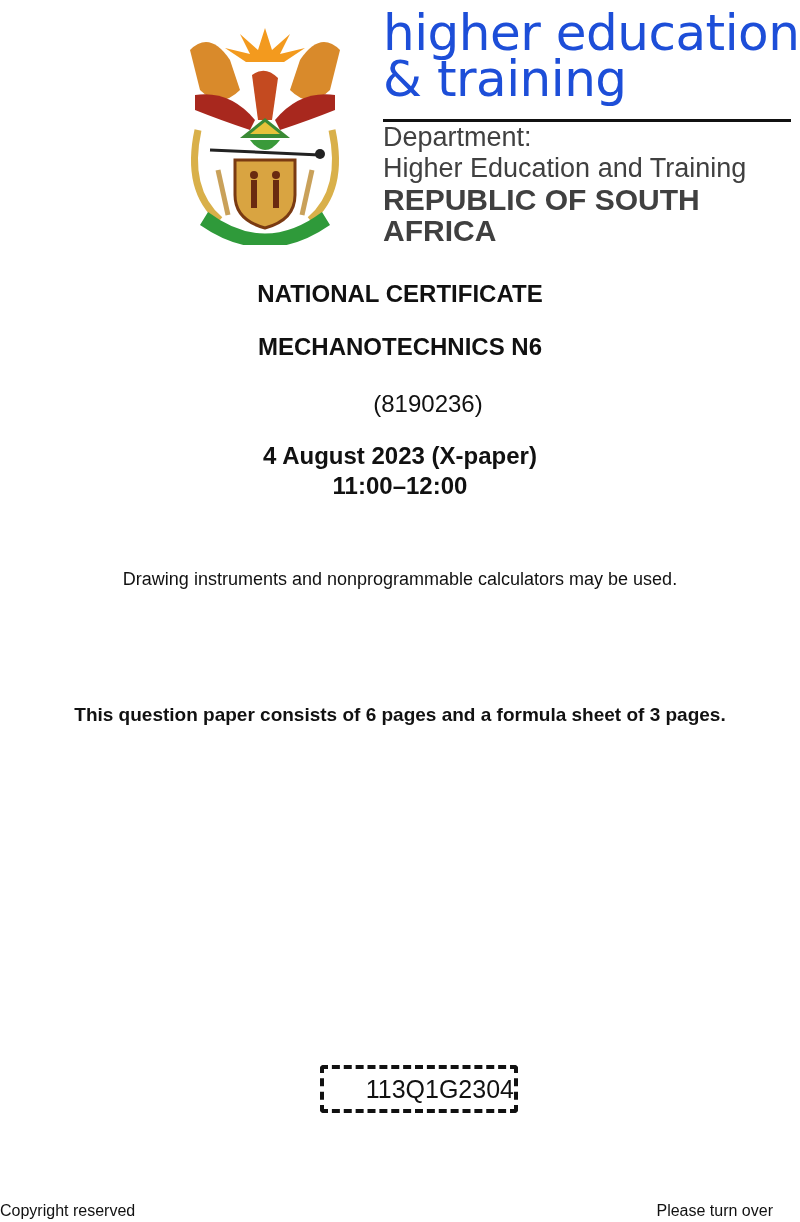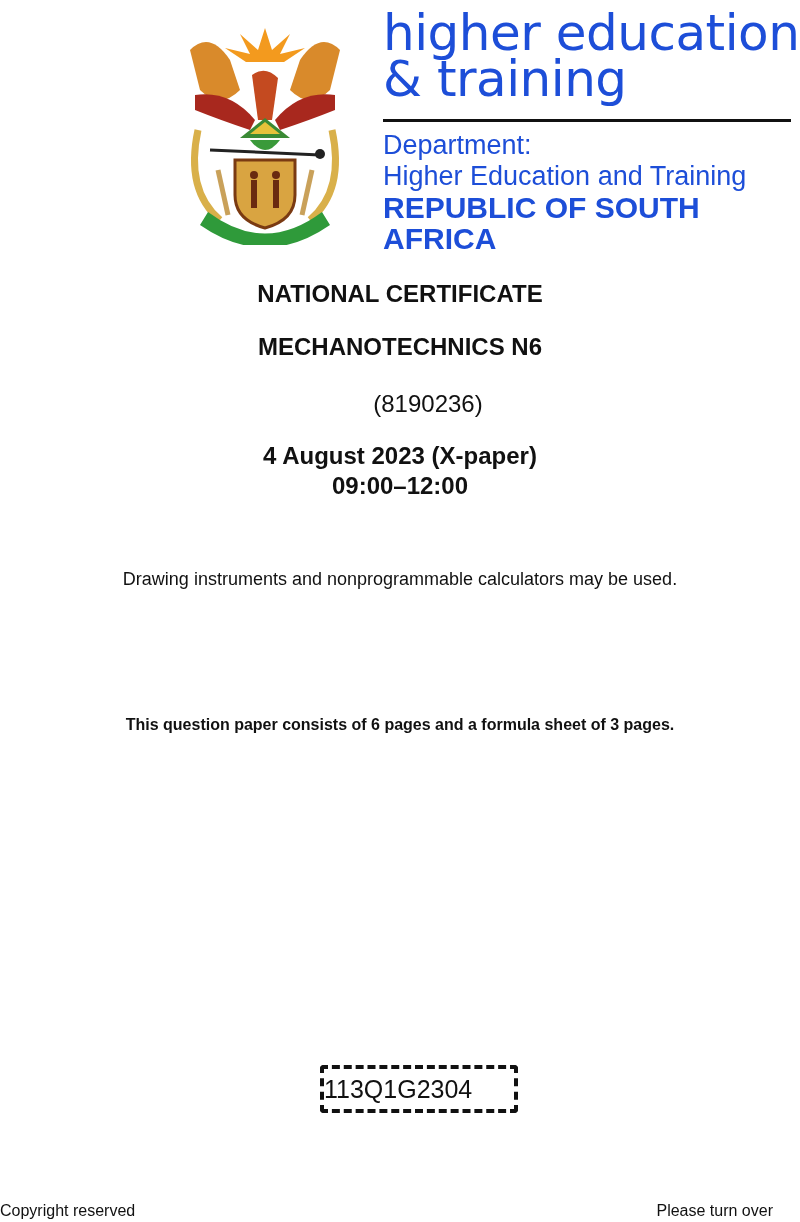--- a/index.html
+++ b/index.html
@@ -1,30 +1,30 @@
 <!DOCTYPE html>
 <html><head>
 <meta charset="utf-8">
 <style>
   html, body { margin: 0; padding: 0; background: #ffffff; }
   body { width: 800px; height: 1222px; position: relative; overflow: hidden; font-family: "Liberation Sans", sans-serif; color: #111; }
   .abs { position: absolute; }
   .logo { left: 180px; top: 20px; width: 170px; height: 225px; }
   .brand-big { left: 383px; top: 10px; font-family: "DejaVu Sans", sans-serif; font-size: 50px; line-height: 46px; color: #1d4ed8; letter-spacing: -0.5px; }
   .brand-rule { left: 383px; top: 119px; width: 408px; height: 3px; background: #111; }
-  .dept { left: 383px; top: 130px; font-size: 27px; line-height: 31px; color: #1d4ed8; }
+  .dept { left: 383px; top: 122px; font-size: 27px; line-height: 31px; color: #404040; }
   .dept .bold { font-weight: bold; font-size: 30px; }
   .center { left: 0; width: 800px; text-align: center; }
   .t1 { top: 280px; font-size: 24px; font-weight: bold; }
   .t2 { top: 333px; font-size: 24px; font-weight: bold; }
   .t3 { top: 390px; font-size: 24px; margin-left: 28px; }
   .t4 { top: 441px; font-size: 24px; font-weight: bold; line-height: 30px; }
   .t5 { top: 569px; font-size: 18px; font-weight: normal; }
-  .t6 { top: 704px; font-size: 16px; font-weight: bold; margin-top: 12px; }
-  .code-box { left: 320px; top: 1065px; width: 190px; height: 40px; border: 4px dashed #111; border-radius: 4px; text-align: left; font-size: 25px; line-height: 40px; }
+  .t6 { top: 704px; font-size: 19px; font-weight: bold; }
+  .code-box { left: 320px; top: 1065px; width: 190px; height: 40px; border: 4px dashed #111; border-radius: 4px; text-align: right; font-size: 25px; line-height: 40px; }
   .footer-left { left: 0; top: 1202px; font-size: 16px; }
   .footer-right { right: 27px; top: 1202px; font-size: 16px; margin-left: 30px; }
 </style>
 </head>
 <body>
 
 <div class="abs logo">
   <svg width="170" height="225" viewBox="0 0 170 225">
 
     <polygon points="85,8 92,30 110,14 100,34 125,28 104,42 66,42 45,28 70,34 60,14 78,30" fill="#f39a1e"></polygon>
@@ -69,21 +69,21 @@
   <div>Department:</div>
   <div>Higher Education and Training</div>
   <div class="bold">REPUBLIC OF SOUTH AFRICA</div>
 </div>
 
 <div class="abs center t1">NATIONAL CERTIFICATE</div>
 <div class="abs center t2">MECHANOTECHNICS N6</div>
 <div class="abs center t3">(8190236)</div>
 <div class="abs center t4">
   <div>4 August 2023 (X-paper)</div>
-  <div>09:00–12:00</div>
+  <div>11:00–12:00</div>
 </div>
 
 <div class="abs center t5">Drawing instruments and nonprogrammable calculators may be used.</div>
 <div class="abs center t6">This question paper consists of 6 pages and a formula sheet of 3 pages.</div>
 
 <div class="abs code-box">113Q1G2304</div>
 
 <div class="abs footer-left">Copyright reserved</div>
 <div class="abs footer-right">Please turn over</div>
 

